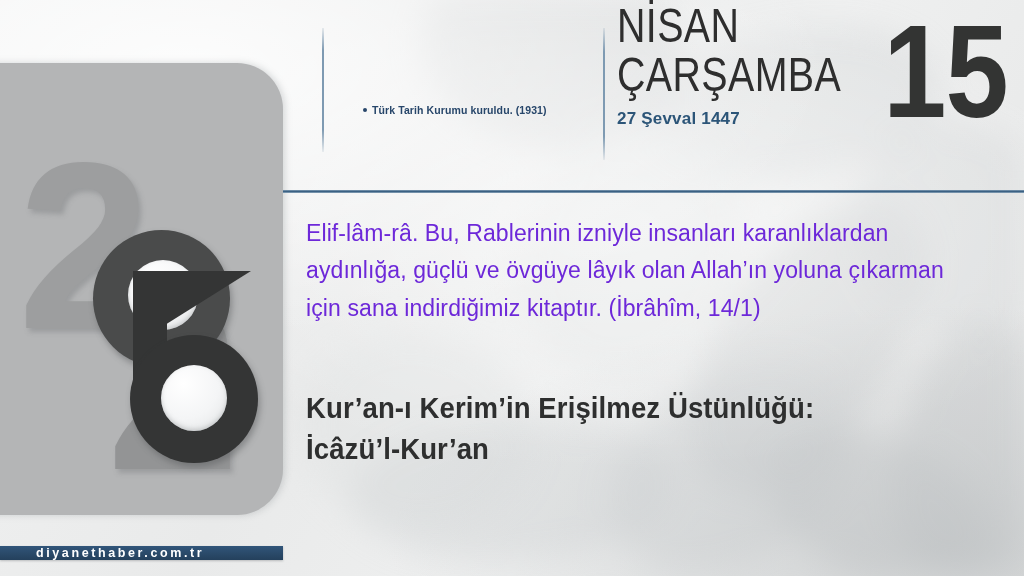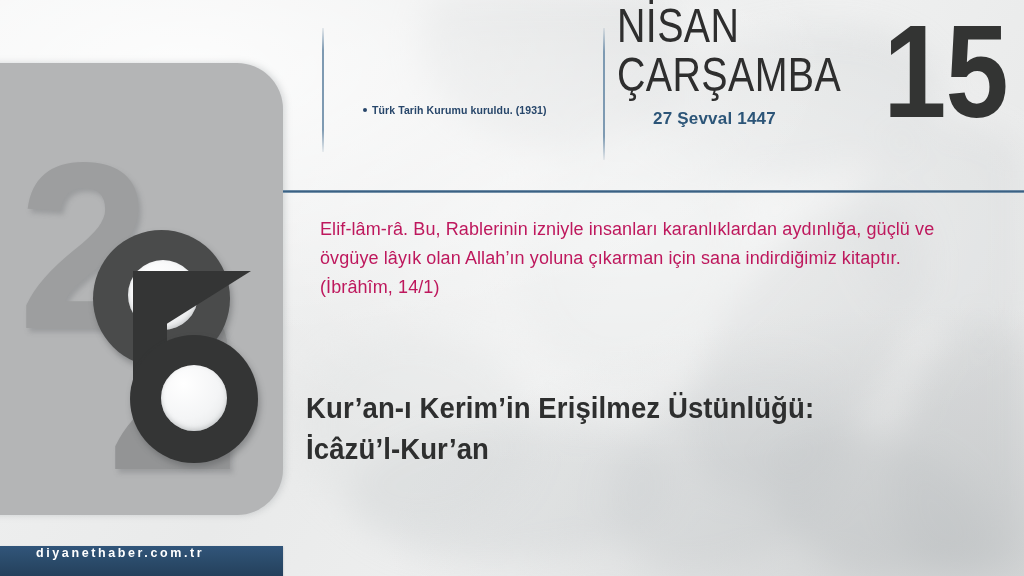--- a/index.html
+++ b/index.html
@@ -220,46 +220,45 @@
   }
   .month   { font-size: 48px; }
   .weekday { font-size: 48px; margin-top: 4px; }
 
   .hijri {
     margin-top: 12px;
     font-size: 17px;
     font-weight: 700;
     color: #2c5578;
     letter-spacing: 0.2px;
-    margin-left: 36px;
   }
 
   .daynum {
     position: absolute;
     right: 16px;
     top: 6px;
     font-family: "Liberation Sans Narrow", "Liberation Sans", sans-serif;
     font-size: 132px;
     font-weight: 700;
     color: #333433;
     line-height: 1;
     letter-spacing: -1px;
     transform: scaleX(0.86);
     transform-origin: right center;
   }
 
   
   .verse {
     position: absolute;
-    left: 320px;
+    left: 306px;
     top: 215px;
     width: 650px;
-    font-size: 18px;
+    font-size: 23px;
     line-height: 1.62;
-    color: #be185d;
+    color: #6d28d9;
     letter-spacing: 0.1px;
     font-weight: 400;
   }
 
   
   .headline {
     position: absolute;
     left: 306px;
     top: 388px;
     width: 640px;
@@ -272,21 +271,21 @@
     transform: scaleX(0.95);
     transform-origin: left top;
   }
 
   
   .urlbar {
     position: absolute;
     left: 0;
     top: 546px;
     width: 283px;
-    height: 30px;
+    height: 14px;
     background: linear-gradient(to bottom, #31557a 0%, #2a4a69 55%, #24405c 100%);
     box-shadow: 0 1px 2px rgba(90,95,100,0.35);
     display: flex;
     align-items: flex-start;
   }
   .urlbar .url {
     margin-left: 36px;
     color: #ffffff;
     font-size: 12.5px;
     font-weight: 700;

